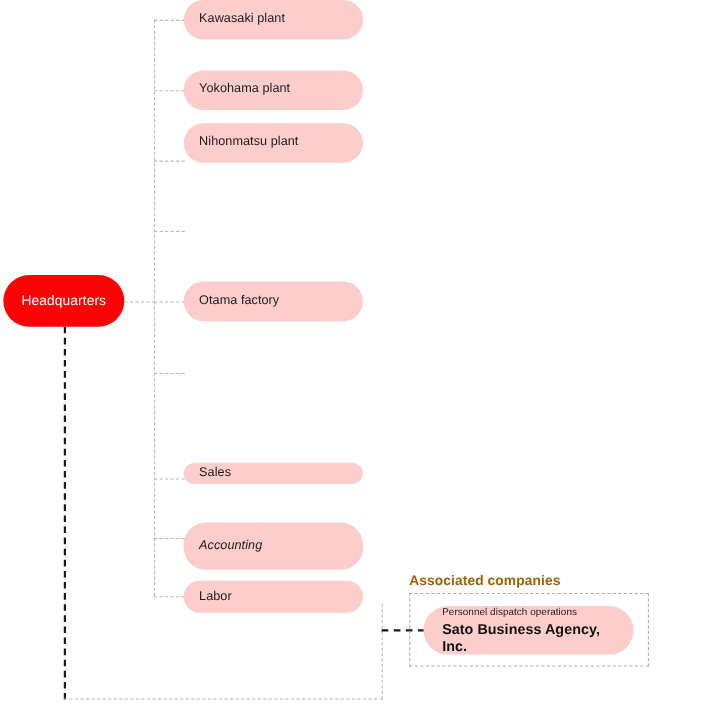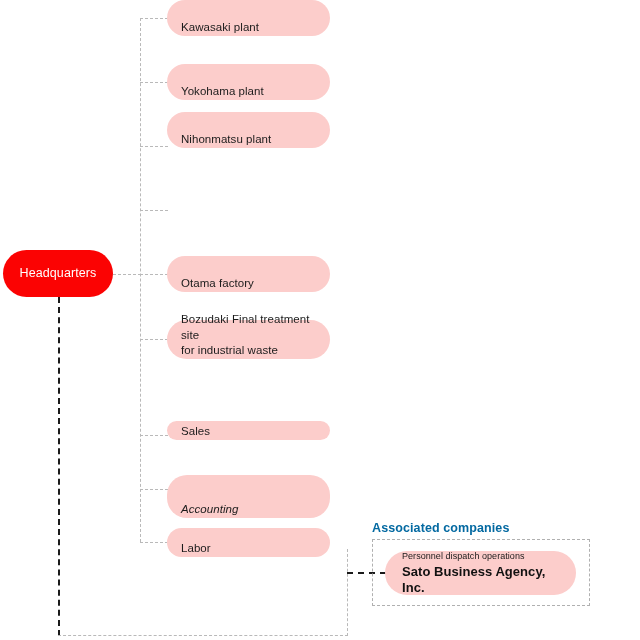--- a/index.html
+++ b/index.html
@@ -44,21 +44,20 @@
     letter-spacing: 0.1px;
     line-height: 1.2;
     text-align: center;
   }
 
   .node-child {
     background: #fccdcb;
     border-radius: 20px;
     padding-left: 14px;
     padding-right: 12px;
-    justify-content: flex-end;
   }
   .node-child .node-label {
     color: #1b1b1b;
     font-size: 11.5px;
     font-weight: 400;
     line-height: 1.35;
     letter-spacing: 0.05px;
     text-align: left;
     white-space: pre-line;
   }
@@ -105,21 +104,21 @@
   .line-h-black {
     border-top: 2px dashed #1a1a1a;
     height: 0;
   }
 
   
   .group-title {
     position: absolute;
     font-size: 12.5px;
     font-weight: bold;
-    color: #0369a1;
+    color: #a16207;
     letter-spacing: 0.1px;
     white-space: nowrap;
   }
   .group-frame {
     position: absolute;
     box-sizing: border-box;
     border: 1px dashed #b0b0b0;
     background: transparent;
   }
 </style>
@@ -161,24 +160,20 @@
 
   <div class="node node-child" style="left:167px; top:112px; width:163px; height:36px;">
     <span class="node-label">Nihonmatsu plant</span>
   </div>
 
 
   <div class="node node-child" style="left:167px; top:256px; width:163px; height:36px;">
     <span class="node-label">Otama factory</span>
   </div>
 
-  <div class="node node-child" style="left:167px; top:320px; width:163px; height:39px;">
-    <span class="node-label">Bozudaki Final treatment site
-for industrial waste</span>
-  </div>
 
   <div class="node node-child" style="left:167px; top:421px; width:163px; height:19px;">
     <span class="node-label">Sales</span>
   </div>
 
   <div class="node node-child" style="left:167px; top:475px; width:163px; height:43px;font-style:italic;">
     <span class="node-label">Accounting</span>
   </div>
 
   <div class="node node-child" style="left:167px; top:528px; width:163px; height:29px;">

